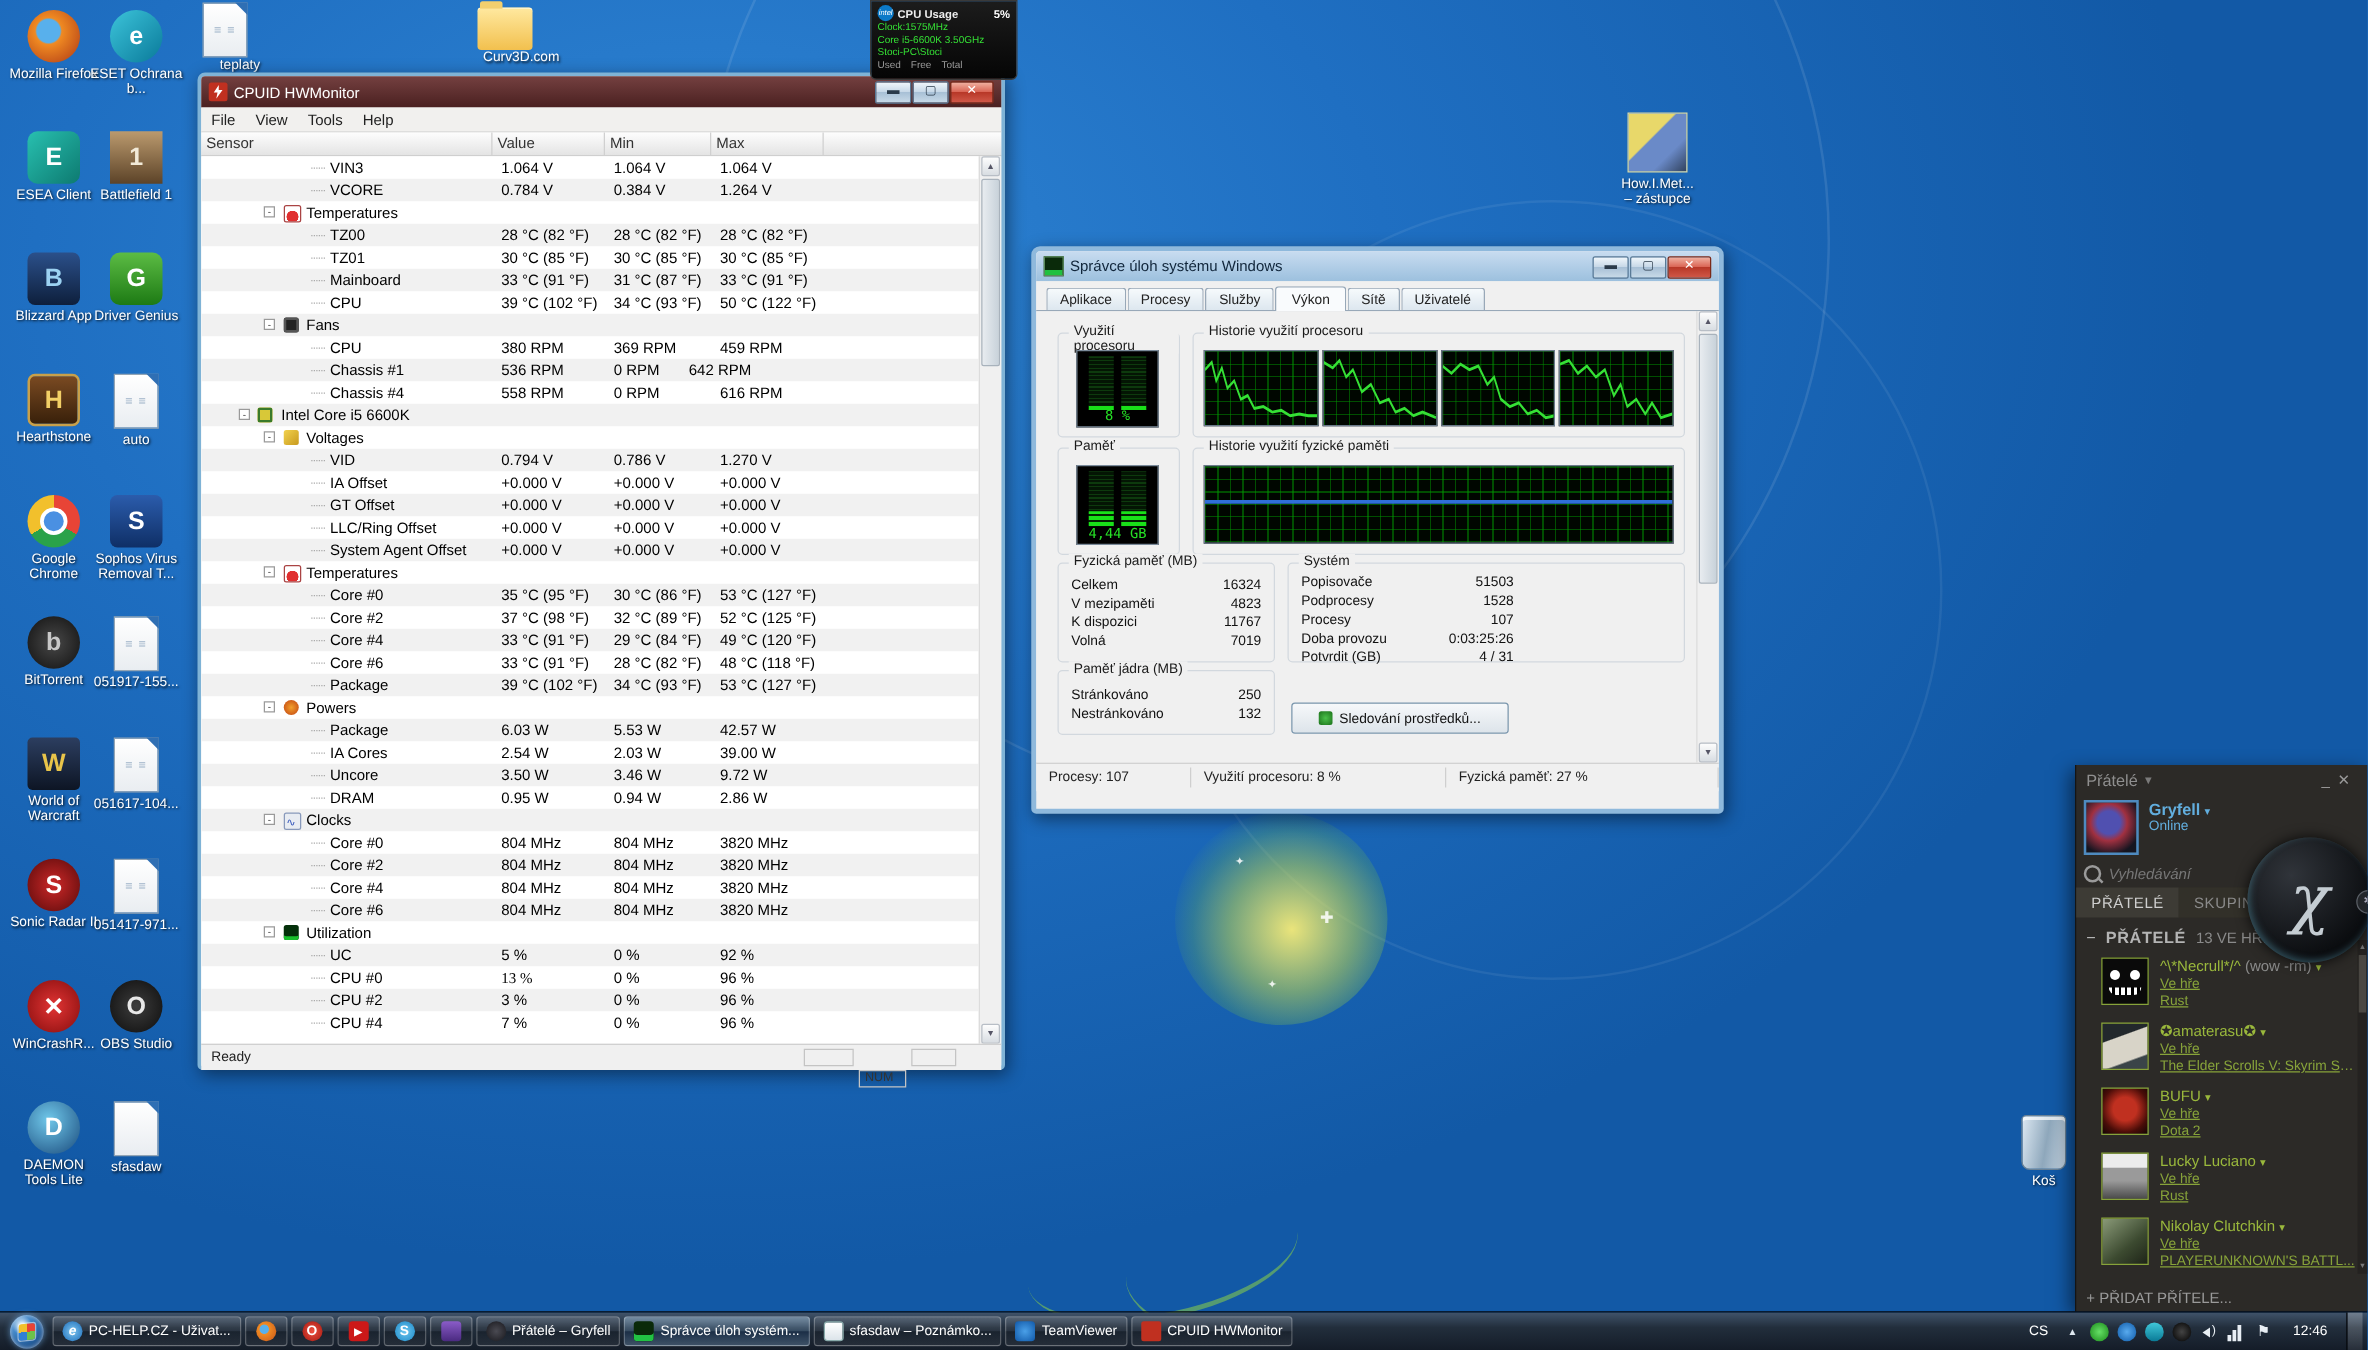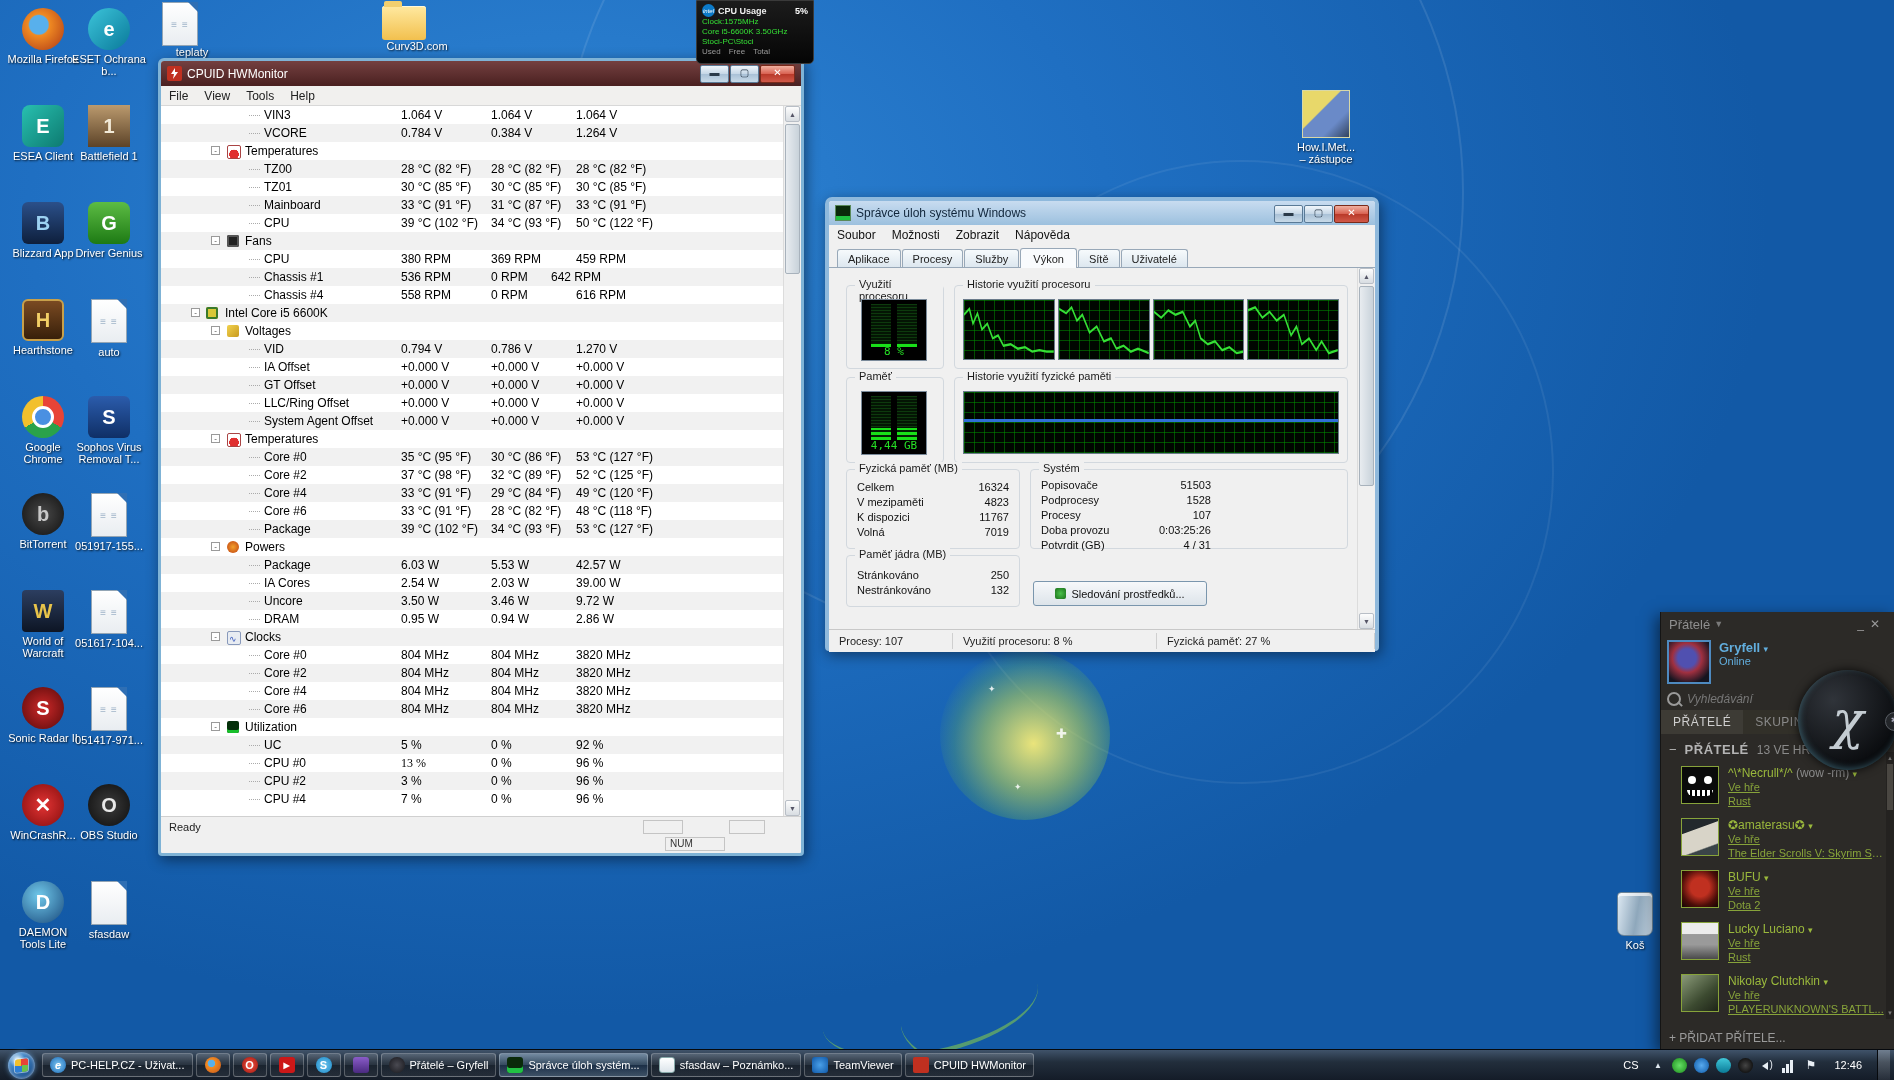--- a/index.html
+++ b/index.html
@@ -429,20 +429,27 @@
     <span class="cbtn">▬</span>
     <span class="cbtn">▢</span>
     <span class="cbtn close">✕</span>
   </div>
   <div class="hw-menu">
       <span>File</span>
       <span>View</span>
       <span>Tools</span>
       <span>Help</span>
     </div>
+  <div class="hw-head">
+    <span class="hcell" style="width:233px;">Sensor</span>
+    <span class="hcell" style="width:90px;">Value</span>
+    <span class="hcell" style="width:85px;">Min</span>
+    <span class="hcell" style="width:90px;">Max</span>
+    <span class="hcell" style="flex:1;border-right:none;"></span>
+  </div>
   <div style="display:flex;align-items:flex-end;">
     <div class="hw-body">
         <div class="hw-row">
           <span style="position: absolute; left: 88px; top: 9px; width: 11px; border-top: 1px dotted rgb(170, 170, 170);"></span>
           <span class="lab" style="left: 103px;">VIN3</span>
           <span class="vcell" style="left: 240px;">1.064 V</span>
           <span class="vcell" style="left: 330px;">1.064 V</span>
           <span class="vcell" style="left: 415px;">1.064 V</span>
         </div>
         <div class="hw-row alt">
@@ -698,41 +705,35 @@
       </div>
     <div class="vsb" style="position:relative;width:17px;height:710px;">
       <span class="sbtn" style="top:0;">▲</span>
       <span class="sthumb" style="top:18px;height:150px;"></span>
       <span class="sbtn" style="bottom:0;">▼</span>
     </div>
   </div>
   <div class="hw-status">
     <span>Ready</span>
     <span class="numbox" style="right:118px;width:40px;"></span>
-    <span class="numbox" style="right:76px;width:60px;margin-top:34px;">NUM</span>
+    <span class="numbox" style="right:76px;width:38px;margin-top:34px;">NUM</span>
     <span class="numbox" style="right:36px;width:36px;"></span>
   </div>
 </div>
 
 <div class="win tm">
   <div class="tm-title">
     <span class="tm-ico"></span>
     <span>Správce úloh systému Windows</span>
   </div>
   <div class="cbtns">
     <span class="cbtn">▬</span>
     <span class="cbtn">▢</span>
     <span class="cbtn close">✕</span>
   </div>
-  <div class="tm-menu">
-      <span>Soubor</span>
-      <span>Možnosti</span>
-      <span>Zobrazit</span>
-      <span>Nápověda</span>
-    </div>
   <div class="tabs">
       <span class="tab">Aplikace</span>
       <span class="tab">Procesy</span>
       <span class="tab">Služby</span>
       <span class="tab active">Výkon</span>
       <span class="tab">Sítě</span>
       <span class="tab">Uživatelé</span>
     </div>
   <div style="display:flex;">
   <div class="tm-body" style="flex:1;">

